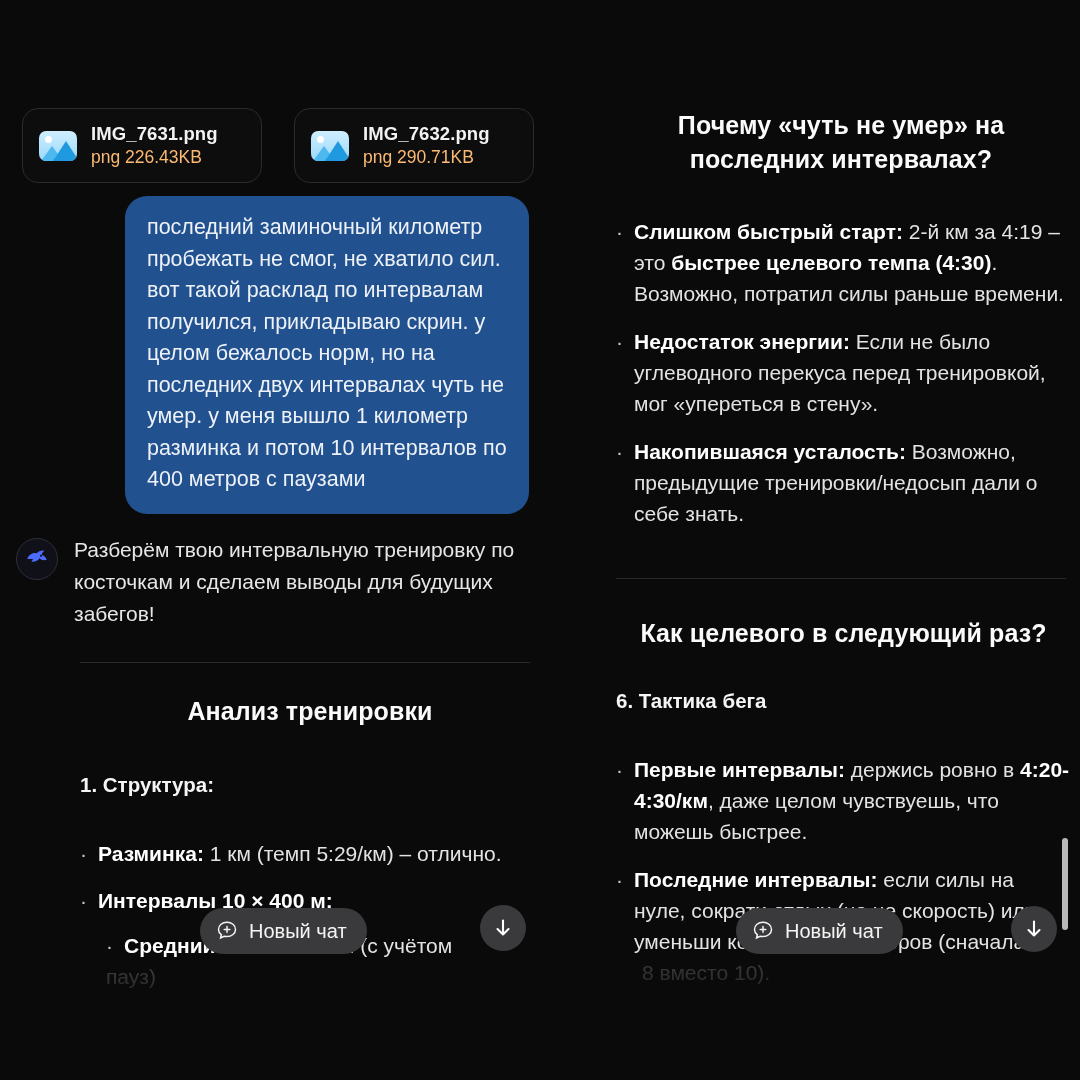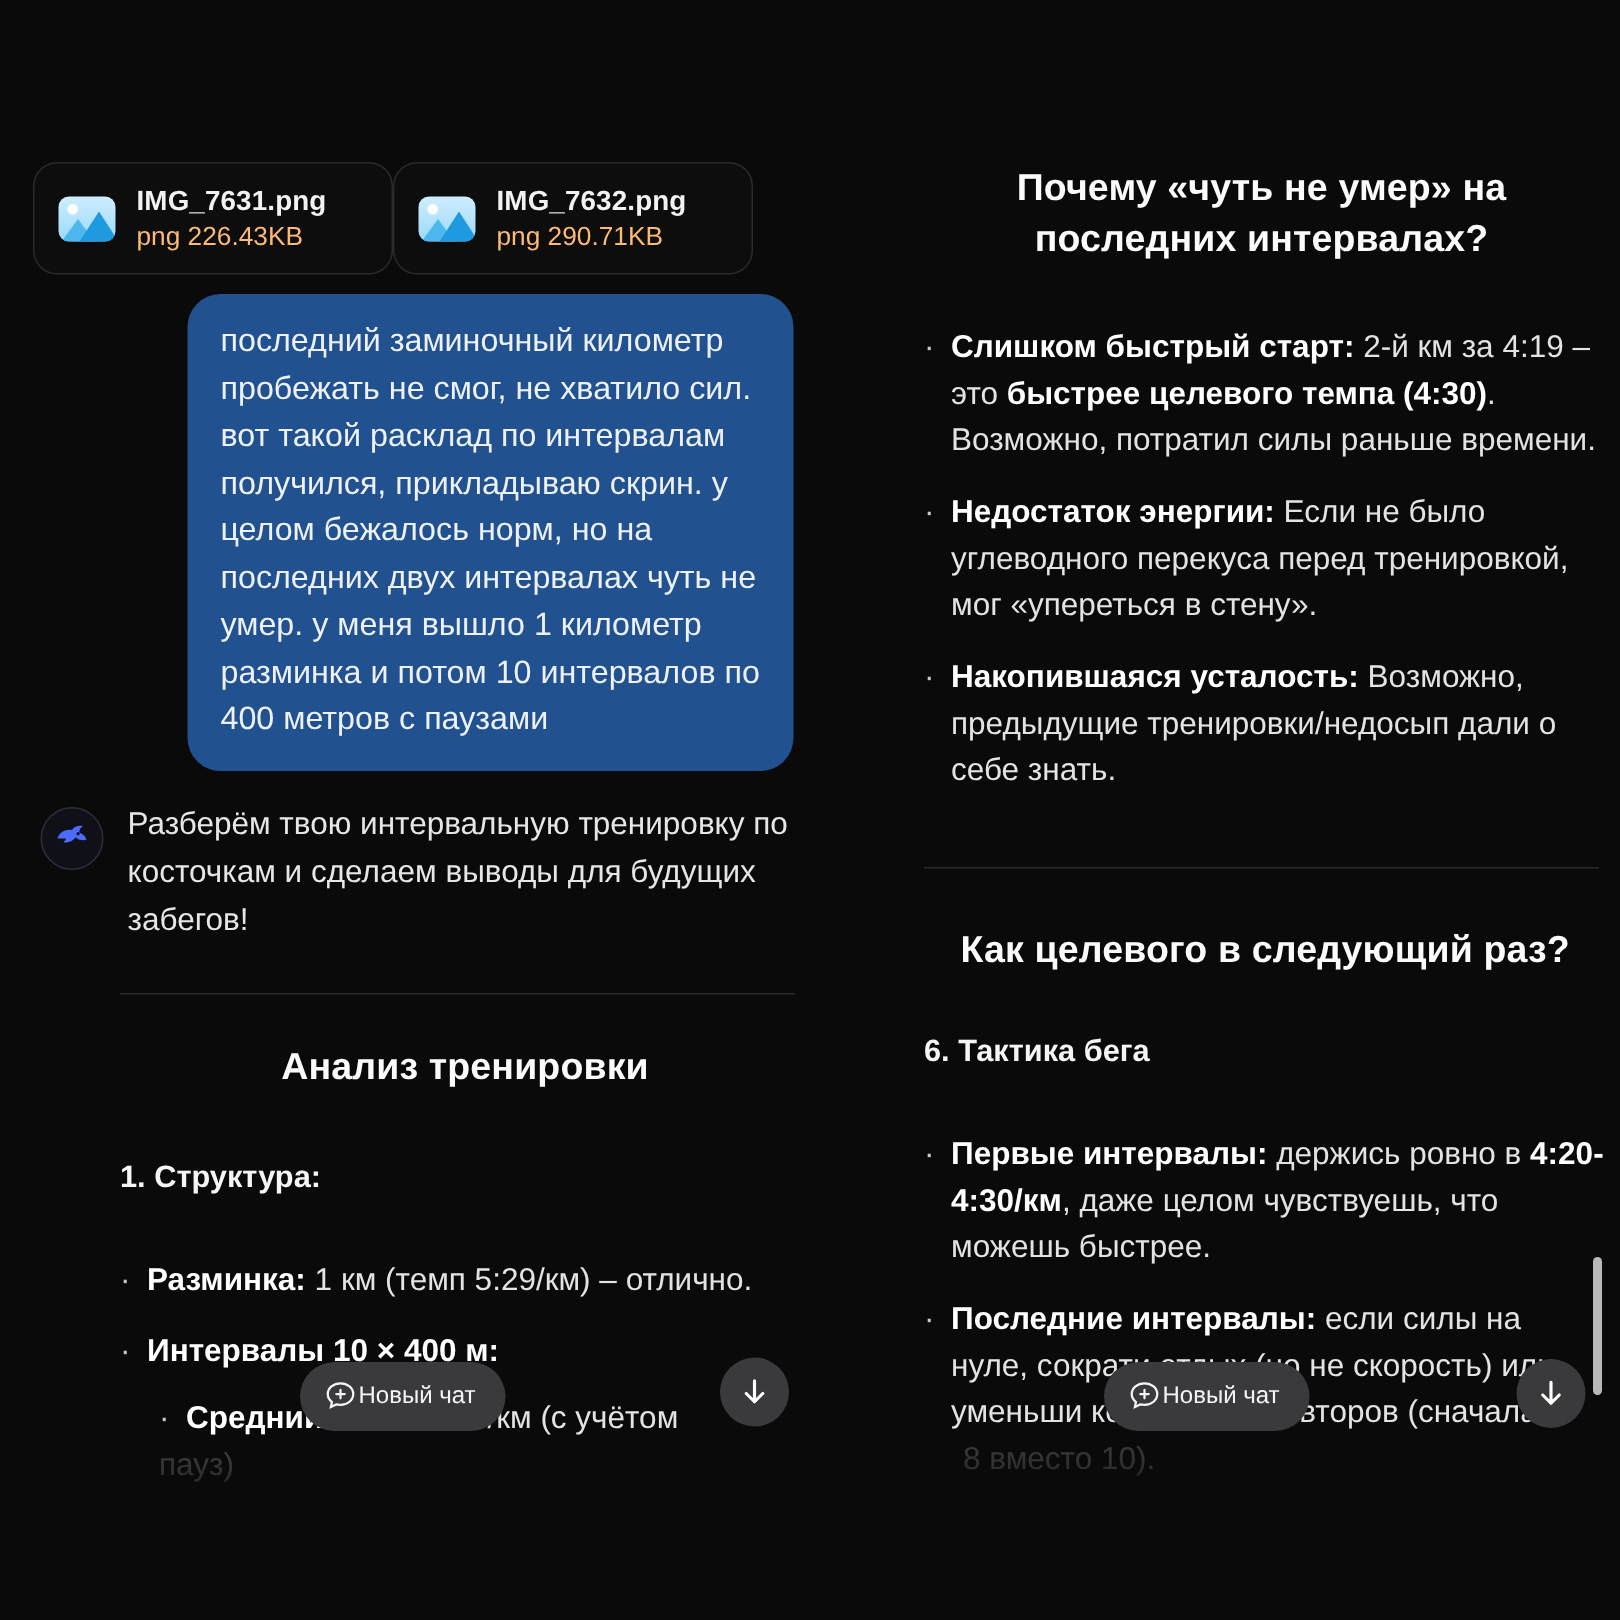--- a/index.html
+++ b/index.html
@@ -18,21 +18,21 @@
     position:absolute;top:0;height:1080px;
     background:#0a0a0a;
     overflow:hidden;
   }
   .panel-left{left:0;width:556px;}
   .panel-right{left:556px;width:524px;}
   .panel-inner{position:absolute;left:0;top:0;right:0;bottom:0;}
 
   
   .attach-row{
-    position:absolute;display:flex;gap:0;
+    position:absolute;display:flex;gap:32px;
   }
   .attach-card{
     display:flex;align-items:center;gap:14px;
     background:#0d0d0d;
     border:1px solid #2b2b2d;
     border-radius:16px;
     padding:14px 22px 14px 16px;
     min-width:200px;
   }
   .file-icon{
@@ -104,24 +104,24 @@
   .md .sub-bullet{margin-left:26px;}
   .md b{font-weight:700;color:#ffffff;}
 
   
   .fade{
     position:absolute;left:0;right:0;bottom:0;height:118px;
     background:linear-gradient(to bottom,rgba(10,10,10,0) 0%,rgba(10,10,10,.78) 42%,rgba(10,10,10,1) 82%);
     pointer-events:none;
   }
   .new-chat-btn{
-    position:absolute;display:inline-flex;align-items:center;
+    position:absolute;display:inline-flex;align-items:center;gap:10px;
     background:#3a3a3c;border-radius:26px;
     padding:11px 20px 11px 15px;
-    color:#f4f4f4;font-size:16px;font-weight:400;
+    color:#f4f4f4;font-size:20px;font-weight:400;
     white-space:nowrap;
   }
   .scroll-btn{
     position:absolute;width:46px;height:46px;border-radius:50%;
     background:#3a3a3c;display:flex;align-items:center;justify-content:center;
   }
   .scrollbar{
     position:absolute;width:6px;border-radius:3px;background:#d8d8d8;opacity:.85;
   }
 </style>
@@ -153,21 +153,21 @@
           </span>
           <span class="attach-meta">
             <span class="attach-name">IMG_7632.png</span>
             <span class="attach-sub">png 290.71KB</span>
           </span>
         </div>
       </div>
 
       <div class="user-bubble" style="left:125px;top:196px;width:404px;">последний заминочный километр пробежать не смог, не хватило сил. вот такой расклад по интервалам получился, прикладываю скрин. у целом бежалось норм, но на последних двух интервалах чуть не умер. у меня вышло 1 километр разминка и потом 10 интервалов по 400 метров с паузами</div>
 
-      <div class="assistant-row" style="left:27px;top:534px;width:512px;">
+      <div class="assistant-row" style="left:16px;top:534px;width:512px;">
         <span class="avatar">
           <svg width="26" height="26" viewBox="0 0 32 32" aria-hidden="true">
             <path d="M4 16c2-6 8-8 12-7 2-3 6-4 9-3-2 1-3 3-3 5 3 1 5 3 6 6-4 1-7 0-9-2-2 3-6 5-10 4 1-1 2-2 2-3-3 0-6 0-7 0z" fill="#4d6bfe"></path>
             <circle cx="21" cy="12" r="1.3" fill="#0e0e18"></circle>
           </svg>
         </span>
         <span class="assistant-text">Разберём твою интервальную тренировку по косточкам и сделаем выводы для будущих забегов!</span>
       </div>
 
       <div class="divider" style="left:80px;top:662px;width:450px;"></div>

